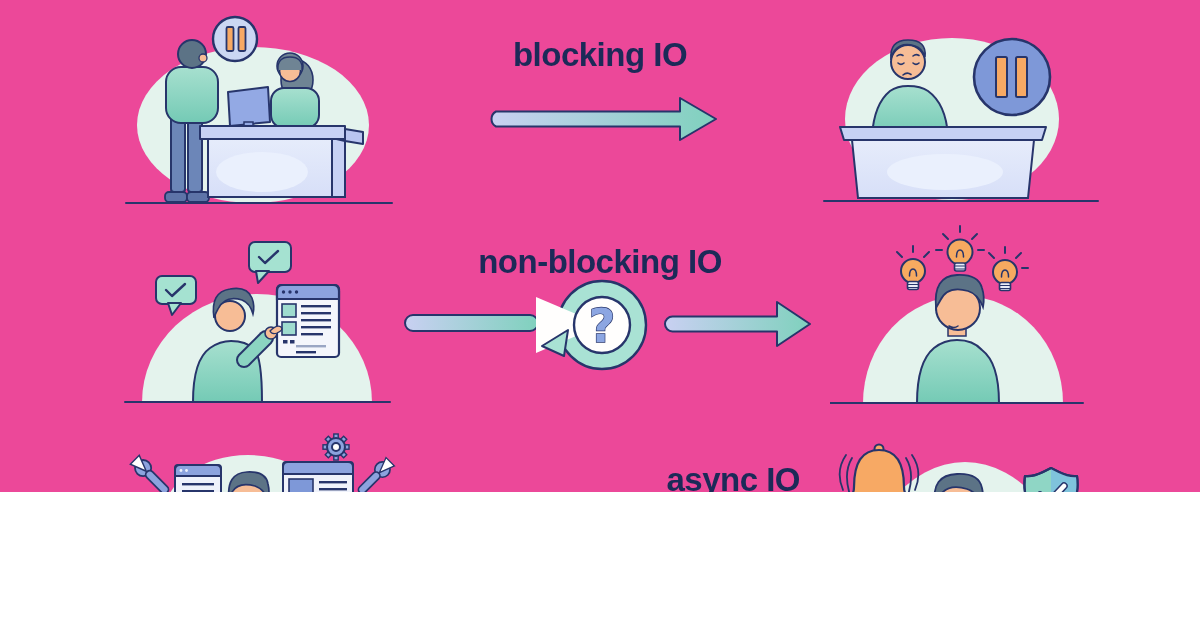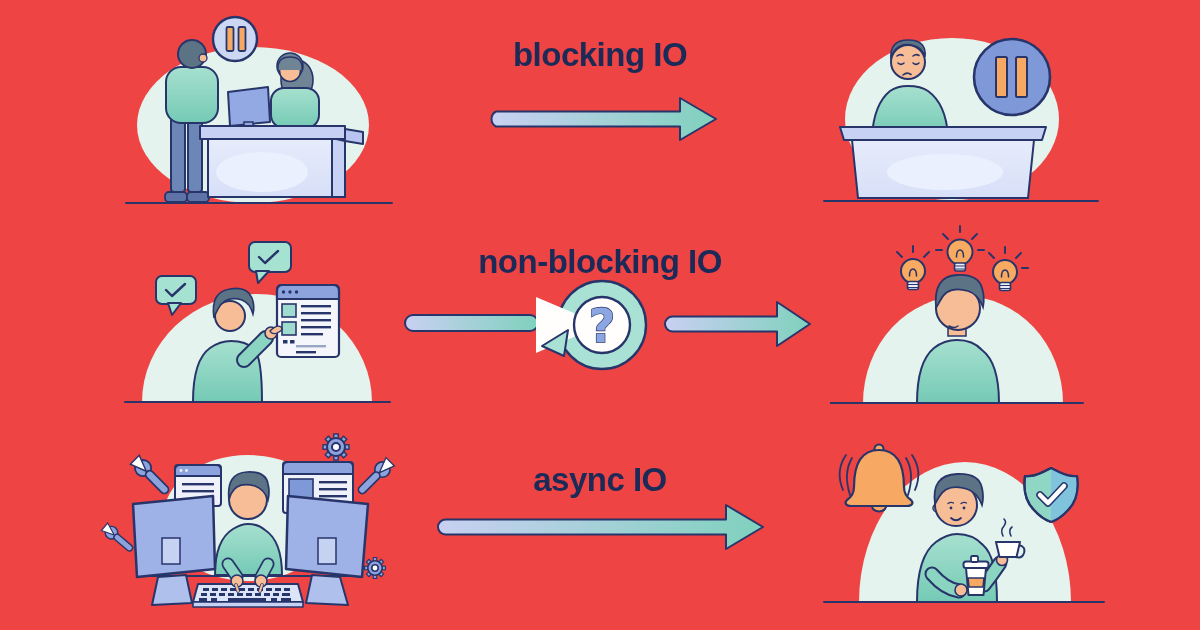--- a/index.html
+++ b/index.html
@@ -1,24 +1,24 @@
 <!DOCTYPE html>
 <html><head>
 <meta charset="utf-8">
 <style>
   html,body{margin:0;padding:0;background:#ffffff;}
   .stage{
-    position:relative;width:1200px;height:630px;background:#ef4444;overflow:hidden;
+    position:relative;width:1200px;height:492px;background:#ec4899;overflow:hidden;
     font-family:"Liberation Sans",sans-serif;
   }
   .row-title{
     position:absolute;left:400px;width:400px;text-align:center;
     font-weight:700;font-size:33px;letter-spacing:-0.5px;color:#1C2A58;line-height:1;
   }
-  .t1{top:38px;} .t2{top:245px;} .t3{top:463px;}
+  .t1{top:38px;} .t2{top:245px;} .t3{top:463px;text-align:right;}
   svg{position:absolute;display:block;}
   .fig-r1l{left:100px;top:10px;}
   .fig-r1r{left:820px;top:10px;}
   .fig-r2l{left:110px;top:220px;}
   .fig-r2r{left:830px;top:225px;}
   .fig-r3l{left:90px;top:425px;}
   .fig-r3r{left:820px;top:425px;}
   .arr-r1{left:480px;top:90px;}
   .arr-r2{left:400px;top:268px;}
   .arr-r3{left:430px;top:495px;}

